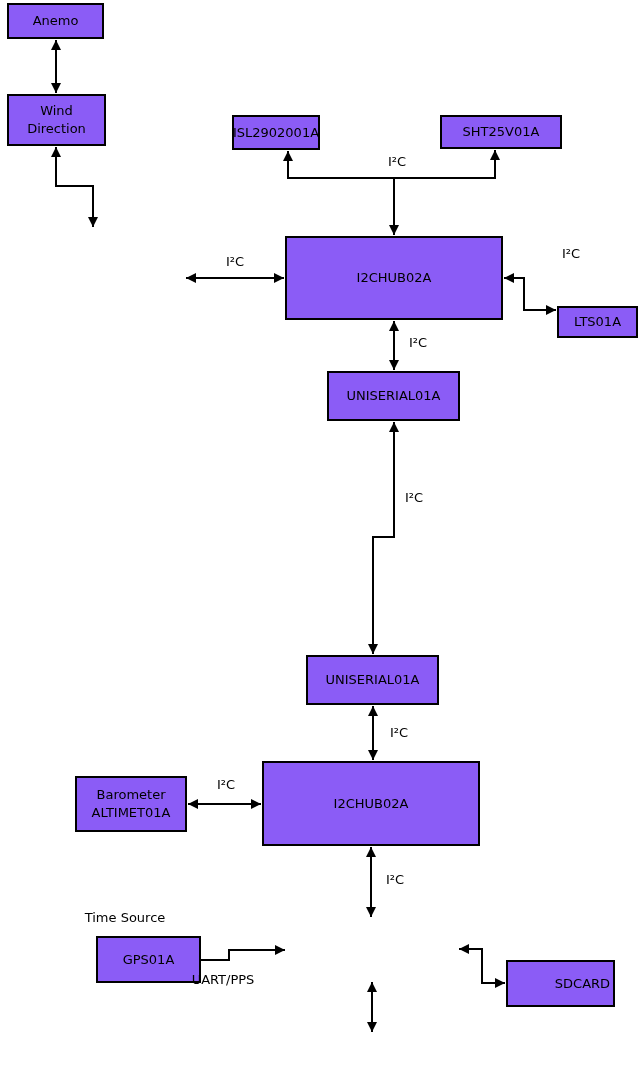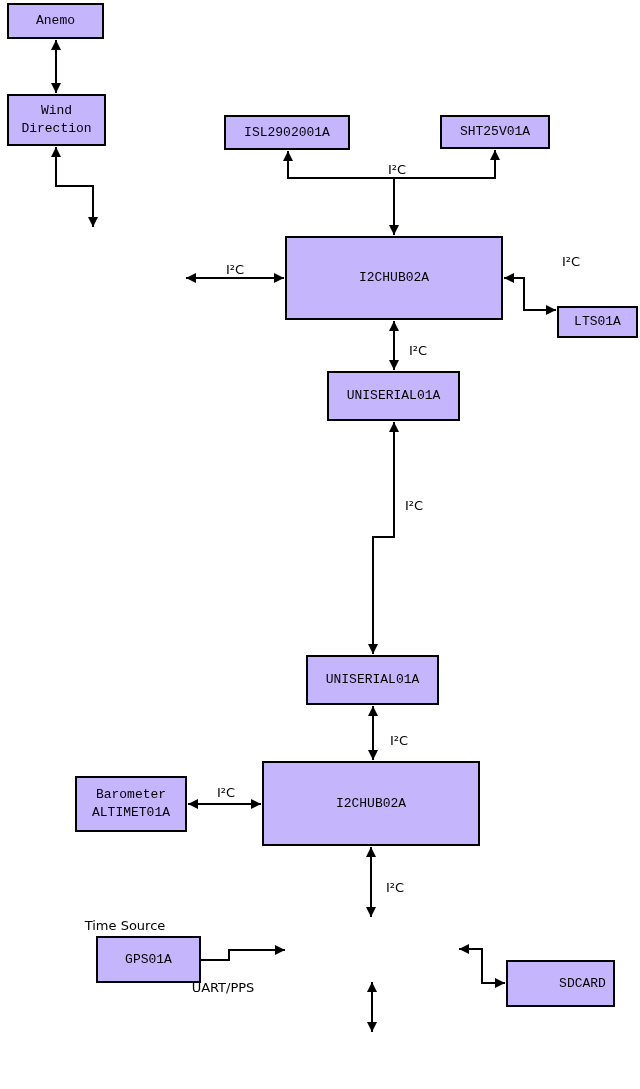--- a/index.html
+++ b/index.html
@@ -9,33 +9,31 @@
     background:#ffffff;
     font-family:"DejaVu Sans", sans-serif;
     color:#000;
     overflow:hidden;
   }
   #wires{position:absolute;left:0;top:0;width:640px;height:1089px;}
   .box{
     position:absolute;
     box-sizing:border-box;
     border:2px solid #000;
-    background:#c4b5fd;
+    background:#8b5cf6;
     display:flex;align-items:center;justify-content:center;
     text-align:center;
     font-size:13px;line-height:1.35;
     white-space:pre-line;
-    font-family:Liberation Mono, monospace;
   }
   .lbl{
     position:absolute;
     transform:translate(-50%,-50%);
     font-size:13px;
     white-space:nowrap;
-    margin-top:8px;
   }
 </style>
 </head>
 <body>
 
 <div id="canvas">
 
   <svg id="wires" viewBox="0 0 640 1089" xmlns="http://www.w3.org/2000/svg">
     <defs>
       <marker id="arw" viewBox="0 0 10 10" refX="10" refY="5" markerWidth="7" markerHeight="5" orient="auto-start-reverse" markerUnits="strokeWidth">
@@ -59,23 +57,23 @@
       <path d="M372 982 V1032" marker-start="url(#arw)" marker-end="url(#arw)"></path>
     </g>
   </svg>
 
   <div class="box" style="left:7px;top:3px;width:97px;height:36px;">Anemo</div>
 
   <div class="box" style="left:7px;top:94px;width:99px;height:52px;">Wind
 Direction</div>
 
 
-  <div class="box" style="left:224px;top:115px;width:126px;height:35px;">ISL2902001A</div>
+  <div class="box" style="left:232px;top:115px;width:88px;height:35px;">ISL2902001A</div>
 
-  <div class="box" style="left:440px;top:115px;width:110px;height:34px;">SHT25V01A</div>
+  <div class="box" style="left:440px;top:115px;width:122px;height:34px;">SHT25V01A</div>
 
   <div class="box" style="left:285px;top:236px;width:218px;height:84px;">I2CHUB02A</div>
 
   <div class="box" style="left:557px;top:294px;width:81px;height:32px;margin-top:12px;">LTS01A</div>
 
   <div class="box" style="left:327px;top:371px;width:133px;height:50px;">UNISERIAL01A</div>
 
   <div class="box" style="left:306px;top:655px;width:133px;height:50px;">UNISERIAL01A</div>
 
   <div class="box" style="left:262px;top:761px;width:218px;height:85px;">I2CHUB02A</div>

